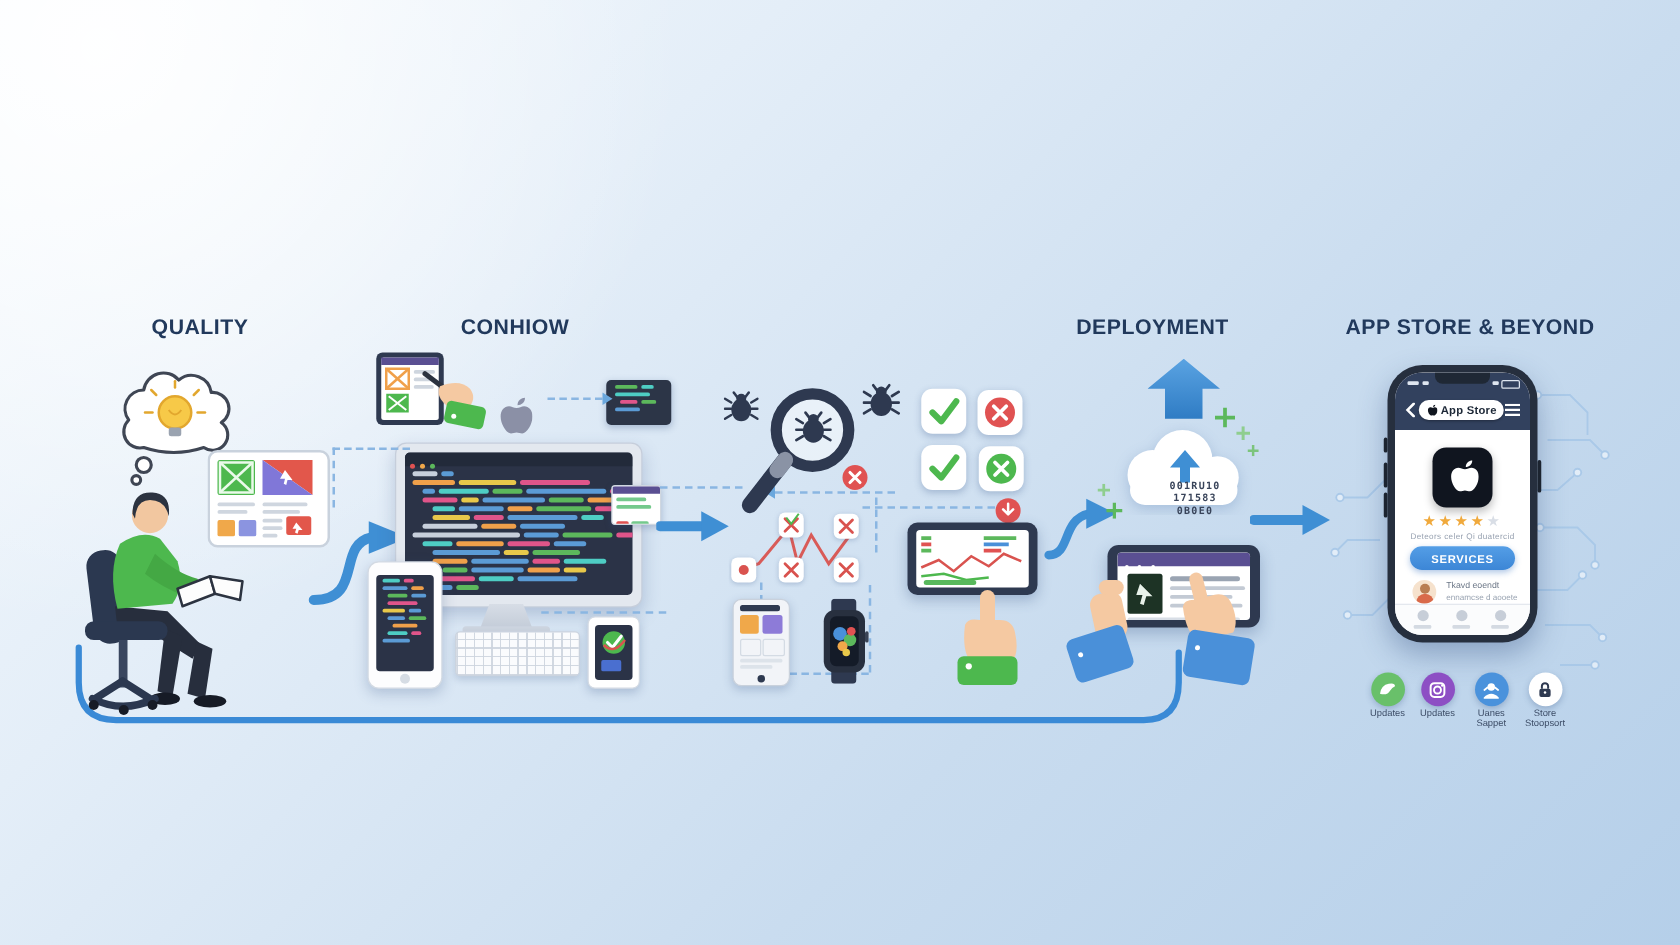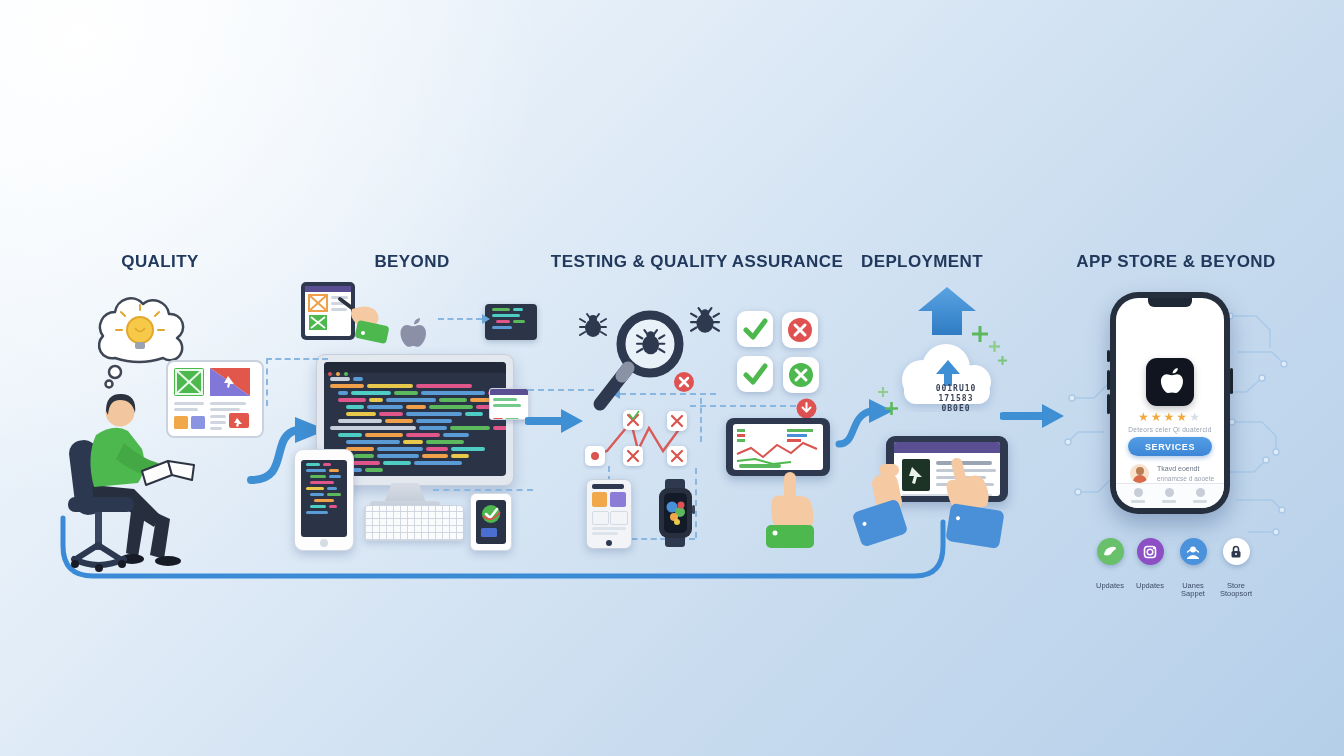--- a/index.html
+++ b/index.html
@@ -84,31 +84,30 @@
   .avatar i{position:absolute;left:5.5px;top:3px;width:8px;height:8px;border-radius:50%;background:#b97e53}
   .avatar b{position:absolute;left:2.5px;top:11px;width:14px;height:9px;border-radius:7px 7px 0 0;background:#d96a4a}
   .rline1{position:absolute;left:27px;top:1px;font-size:7px;color:#6b7686}
   .rline2{position:absolute;left:27px;top:11px;font-size:6.5px;color:#9aa4b2}
   .tabbar{position:absolute;left:0;bottom:0;width:100%;height:24px;border-top:1px solid #e4e8ee;background:#fbfcfd}
   .tabbar .ti{position:absolute;top:4px;width:9px;height:9px;border-radius:50%;background:#c7ced8}
   .tabbar .tl{position:absolute;top:16px;width:14px;height:2.5px;border-radius:1px;background:#d4dae2}
   
   .svc{position:absolute;top:538px;width:48px;text-align:center}
   .svc .circ{width:27px;height:27px;border-radius:50%;margin:0 auto;display:flex;align-items:center;justify-content:center;box-shadow:0 2px 5px rgba(50,80,130,.3)}
-  .svc .lbl{margin-top:17px;font-size:7.5px;line-height:8px;color:#3c4c66}
+  .svc .lbl{margin-top:2px;font-size:7.5px;line-height:8px;color:#3c4c66}
 </style>
 </head>
 <body>
 
 <div class="canvas">
 
 
   <div class="stage-label" style="left:160px">QUALITY</div>
-  <div class="stage-label" style="left:412px">BEYOND</div>
-  <div class="stage-label" style="left:697px">TESTING &amp; QUALITY ASSURANCE</div>
+  <div class="stage-label" style="left:412px">CONHIOW</div>
   <div class="stage-label" style="left:922px">DEPLOYMENT</div>
   <div class="stage-label" style="left:1176px">APP STORE &amp; BEYOND</div>
 
   <svg class="abs" style="left:55px;top:514px" width="900" height="72">
     <path d="M8 4 V32 Q8 62 38 62 H860 Q888 62 888 32 V8" stroke="#3a8ad6" stroke-width="5" fill="none" stroke-linecap="round"></path>
   </svg>
 
   <svg class="abs" style="left:85px;top:292px" width="108" height="102">
     <g stroke="#3f4654" stroke-width="2.5" fill="#fff" stroke-linejoin="round">
       <path d="M30 66 A13 13 0 0 1 18 44 A15 15 0 0 1 30 20 A16 16 0 0 1 58 12 A16 16 0 0 1 84 22 A13 13 0 0 1 92 46 A12 12 0 0 1 78 66 Q54 74 30 66 Z"></path>
@@ -556,20 +555,41 @@
         <circle cx="26" cy="210" r="3"></circle>
     </g>
   </svg>
 
   <div class="iphone">
     <div class="btnL" style="top:58px;height:12px"></div>
     <div class="btnL" style="top:78px;height:20px"></div>
     <div class="btnL" style="top:102px;height:20px"></div>
     <div class="btnR" style="top:76px;height:26px"></div>
     <div class="iscreen">
+      <div class="ihead">
+        <div class="abs" style="left:10px;top:7px;width:9px;height:2.5px;background:#dfe6f0;border-radius:1px"></div>
+        <div class="abs" style="left:22px;top:7px;width:5px;height:2.5px;background:#dfe6f0;border-radius:1px"></div>
+        <div class="abs" style="right:8px;top:6px;width:13px;height:5px;border:1px solid #dfe6f0;border-radius:1.5px"></div>
+        <div class="abs" style="right:25px;top:7px;width:5px;height:3px;background:#dfe6f0;border-radius:1px"></div>
+        <svg class="abs" style="left:8px;top:24px" width="8" height="12">
+          <polyline points="7,1 2,6 7,11" stroke="#fff" stroke-width="2" fill="none" stroke-linecap="round"></polyline>
+        </svg>
+        <div class="pill">
+          <svg width="9" height="11" viewBox="0 0 40 46">
+            <path d="M27 12 c7-3 13 2 13 10 0 8-6 18-11 18-2 0-4-1-6-1 s-4 1-6 1 c-5 0-11-10-11-18 0-8 6-13 13-10 2 1 6 1 8 0z" fill="#10151f"></path>
+            <path d="M24 10 c0-5 4-8 8-8 0 5-4 8-8 8z" fill="#10151f"></path>
+          </svg>
+          <span>App Store</span>
+        </div>
+        <svg class="abs" style="right:8px;top:25px" width="12" height="10">
+          <rect y="0" width="12" height="1.8" fill="#fff"></rect>
+            <rect y="4" width="12" height="1.8" fill="#fff"></rect>
+            <rect y="8" width="12" height="1.8" fill="#fff"></rect>
+        </svg>
+      </div>
       <div class="notch"></div>
       <div class="appicon">
         <svg width="26" height="30" viewBox="0 0 40 46">
           <path d="M27 12 c7-3 13 2 13 10 0 8-6 18-11 18-2 0-4-1-6-1 s-4 1-6 1 c-5 0-11-10-11-18 0-8 6-13 13-10 2 1 6 1 8 0z" fill="#fff"></path>
           <path d="M24 10 c0-5 4-8 8-8 0 5-4 8-8 8z" fill="#fff"></path>
         </svg>
       </div>
       <div class="stars"><span class="f">★★★★</span><span class="e">★</span></div>
       <div class="cap">Deteors celer Qi duatercid</div>
       <div class="getbtn">SERVICES</div>

